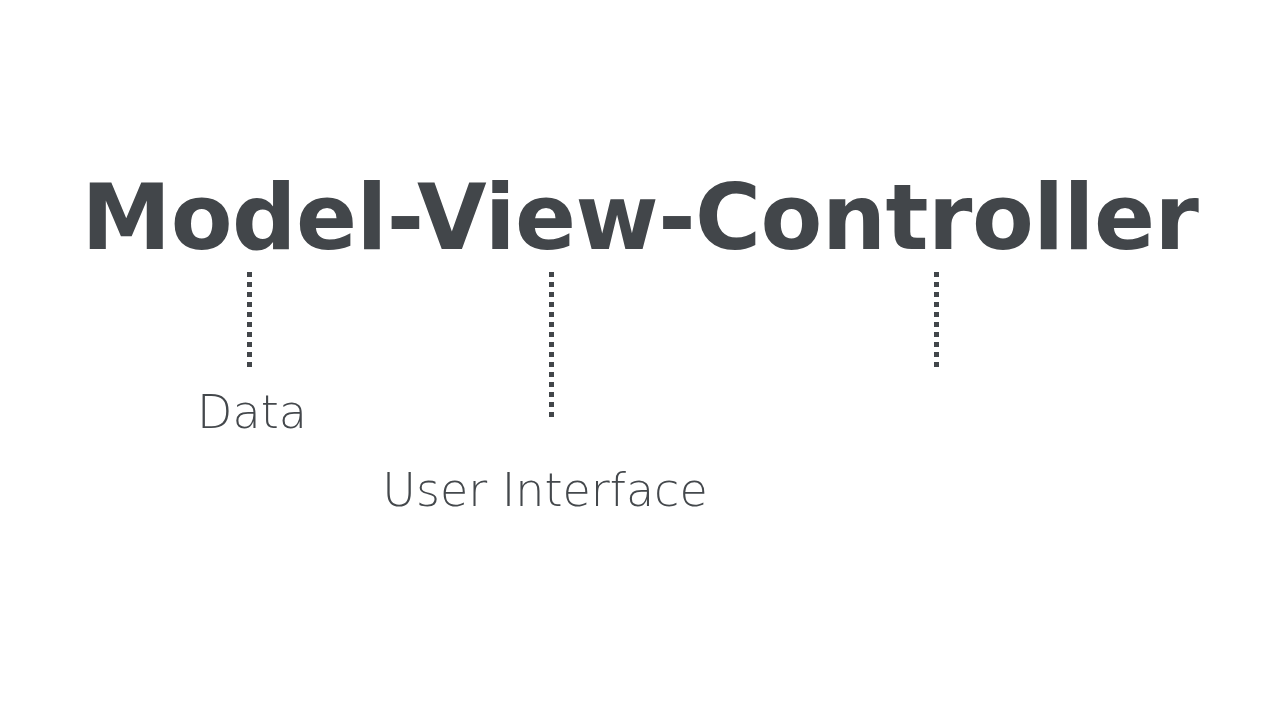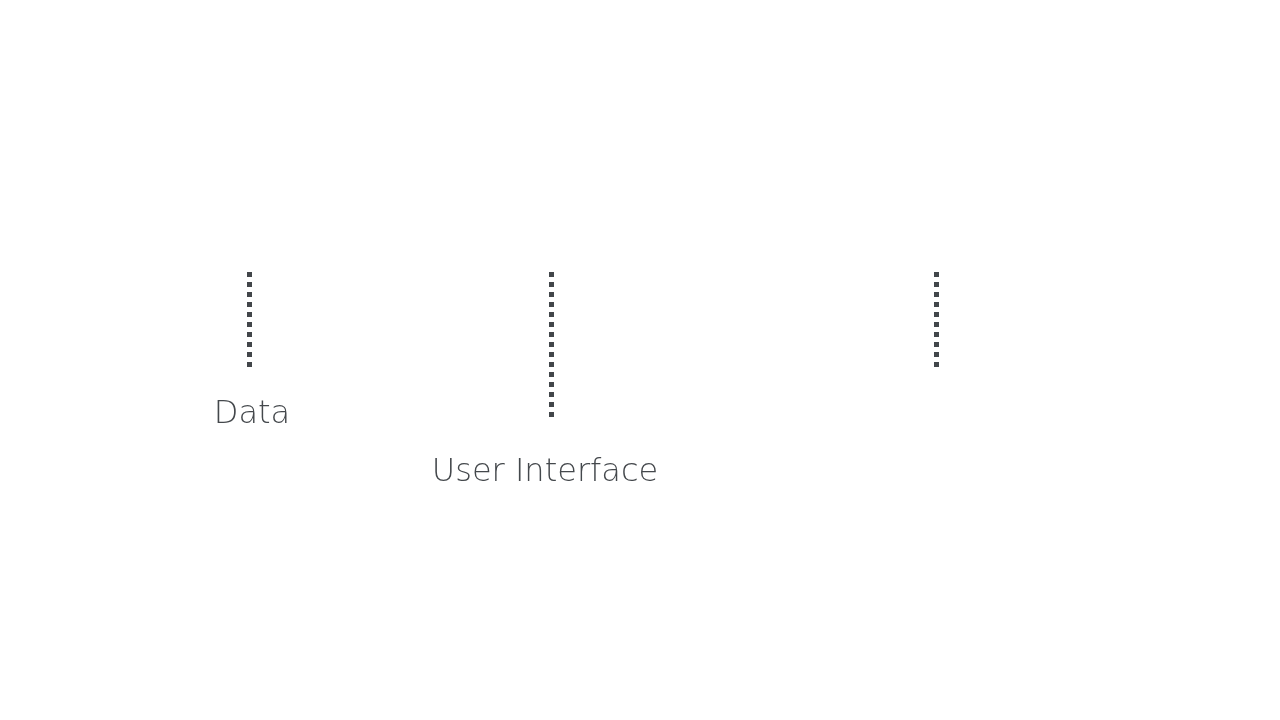--- a/index.html
+++ b/index.html
@@ -50,36 +50,37 @@
   }
   .connector.c1 { left: 247px; top: 272px; height: 96px; }
   .connector.c2 { left: 549px; top: 272px; height: 148px; }
   .connector.c3 { left: 934px; top: 272px; height: 96px; }
 
   
   .leaf-label {
     position: absolute;
     font-family: "DejaVu Sans", sans-serif;
     font-weight: 300;
-    font-size: 32px;
+    font-size: 46px;
     line-height: 52px;
     color: #44484c;
     white-space: nowrap;
     text-align: center;
     transform: translateX(-50%);
   }
   .leaf-label.l1 { left: 252px; top: 386px; }
-  .leaf-label.l2 { left: 545px; top: 444px; }
+  .leaf-label.l2 { left: 545px; top: 464px; }
   .leaf-label.l3 { left: 926px; top: 386px; }
 </style>
 </head>
 <body>
 
 <div id="slide">
 
+  <div class="title">Model-View-Controller</div>
 
   <div class="connector c1"></div>
   <div class="connector c2"></div>
   <div class="connector c3"></div>
 
   <div class="leaf-label l1">Data</div>
   <div class="leaf-label l2">User Interface</div>
 
 </div>
 

